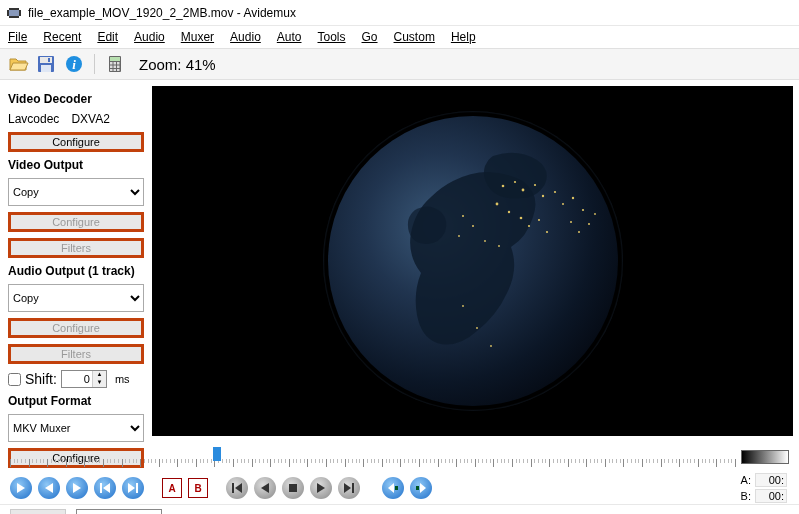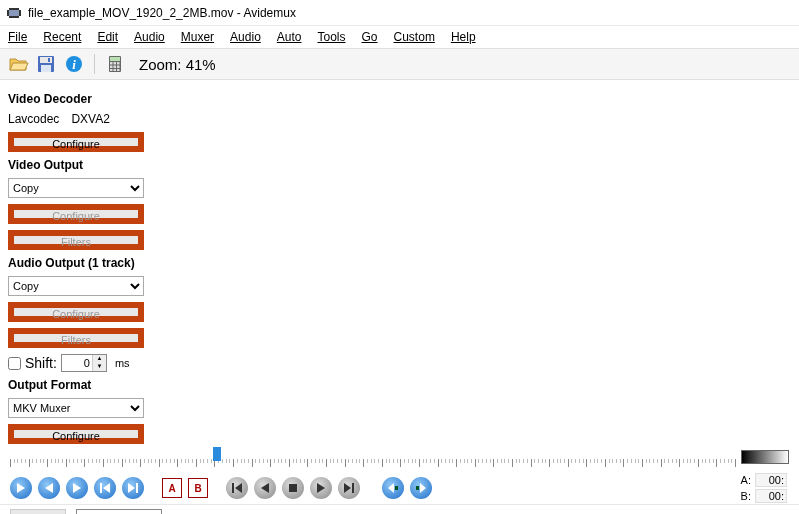--- a/index.html
+++ b/index.html
@@ -15,28 +15,28 @@
 .menubar .menu-item { padding: 2px 8px; cursor: default; }
 .menubar .menu-item span { text-decoration: underline; text-decoration-thickness: 1px; }
 
 
 .toolbar { height: 32px; background: #f5f5f5; border-top: 1px solid #e0e0e0; border-bottom: 1px solid #e0e0e0; display: flex; align-items: center; padding: 0 6px; gap: 4px; }
 .toolbar .tool-btn { width: 24px; height: 24px; display: flex; align-items: center; justify-content: center; cursor: pointer; }
 .toolbar .divider { width: 1px; height: 20px; background: #ccc; margin: 0 4px; }
 .toolbar .zoom-label { margin-left: 8px; font-size: 15px; }
 
 
-.main { display: flex; height: 362px; flex-direction: column; }
+.main { display: flex; height: 362px; }
 .sidebar { width: 152px; padding: 6px 8px; }
 .sidebar .section-title { font-weight: bold; font-size: 12px; margin: 6px 0 6px 0; }
 .sidebar .row { margin-bottom: 6px; }
 .sidebar .lbl-pair { display: flex; gap: 12px; font-size: 12px; }
-.sidebar button { width: 100%; height: 20px; background: #e8e8e8; border: 6px solid #c2410c; font-size: 11px; cursor: pointer; }
+.sidebar button { width: 100%; height: 20px; background: #e8e8e8; border: 3px solid #c2410c; font-size: 11px; cursor: pointer; }
 .sidebar button:disabled { color: #999; }
-.sidebar select { width: 100%; height: 20px; font-size: 11px; border: 1px solid #aaa; background: #fff; }
+.sidebar select { width: 100%; height: 28px; font-size: 11px; border: 1px solid #aaa; background: #fff; }
 .shift-row { display: flex; align-items: center; gap: 4px; }
 .shift-row input[type="checkbox"] { width: 13px; height: 13px; }
 .shift-row .shift-label { font-size: 14px; }
 .shift-row .shift-input { display: inline-flex; align-items: center; border: 1px solid #888; height: 18px; }
 .shift-row .shift-input input { width: 30px; border: none; text-align: right; font-size: 11px; padding-right: 2px; }
 .shift-row .spinner { display: flex; flex-direction: column; width: 14px; }
 .shift-row .spinner .sp { height: 8px; font-size: 6px; line-height: 6px; text-align: center; border-left: 1px solid #ccc; cursor: pointer; background:#eee; }
 .shift-row .ms { font-size: 11px; margin-left: 4px; }
 
 .video-area { flex: 1; background: #000; margin: 6px 6px 6px 0; display: flex; align-items: center; justify-content: center; overflow: hidden; }

